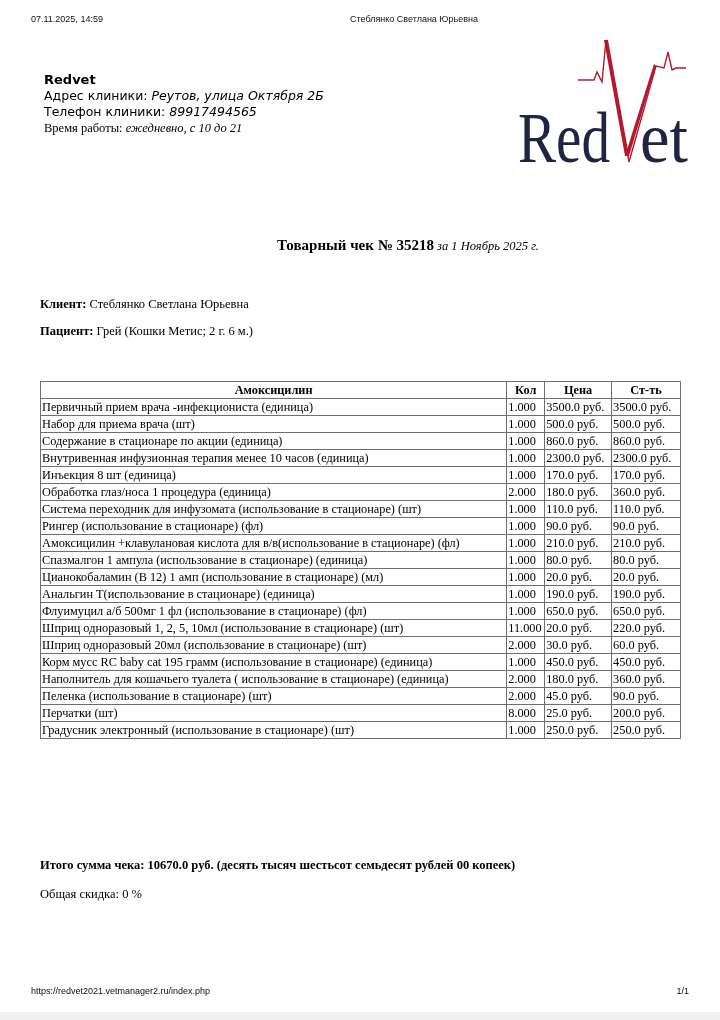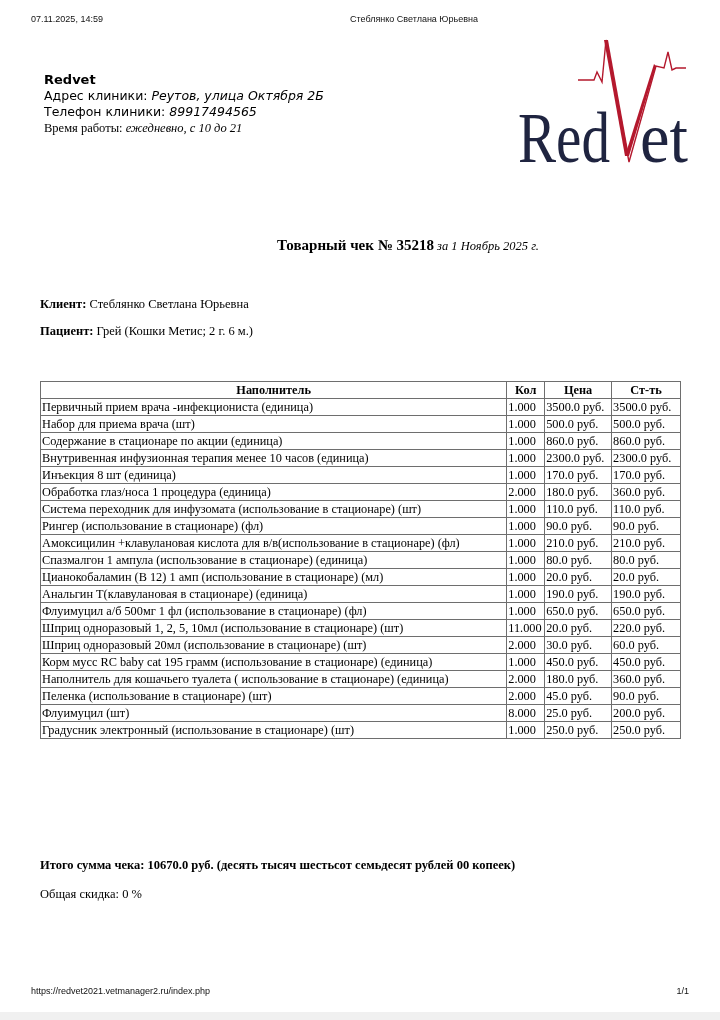--- a/index.html
+++ b/index.html
@@ -102,21 +102,21 @@
 
 <table class="items">
   <colgroup>
       <col class="c-name">
       <col class="c-qty">
       <col class="c-price">
       <col class="c-total">
     </colgroup>
   <thead>
     <tr>
-      <th>Наполнитель</th>
+      <th>Амоксицилин</th>
       <th>Кол</th>
       <th>Цена</th>
       <th>Ст-ть</th>
     </tr>
   </thead>
   <tbody id="items-body">
       <tr>
         <td>Первичный прием врача -инфекциониста (единица)</td>
         <td>1.000</td>
         <td>3500.0 руб.</td>
@@ -176,21 +176,21 @@
         <td>80.0 руб.</td>
         <td>80.0 руб.</td>
       </tr>
       <tr>
         <td>Цианокобаламин (В 12) 1 амп (использование в стационаре) (мл)</td>
         <td>1.000</td>
         <td>20.0 руб.</td>
         <td>20.0 руб.</td>
       </tr>
       <tr>
-        <td>Анальгин Т(клавулановая в стационаре) (единица)</td>
+        <td>Анальгин Т(использование в стационаре) (единица)</td>
         <td>1.000</td>
         <td>190.0 руб.</td>
         <td>190.0 руб.</td>
       </tr>
       <tr>
         <td>Флуимуцил а/б 500мг 1 фл (использование в стационаре) (фл)</td>
         <td>1.000</td>
         <td>650.0 руб.</td>
         <td>650.0 руб.</td>
       </tr>
@@ -218,21 +218,21 @@
         <td>180.0 руб.</td>
         <td>360.0 руб.</td>
       </tr>
       <tr>
         <td>Пеленка (использование в стационаре) (шт)</td>
         <td>2.000</td>
         <td>45.0 руб.</td>
         <td>90.0 руб.</td>
       </tr>
       <tr>
-        <td>Флуимуцил (шт)</td>
+        <td>Перчатки (шт)</td>
         <td>8.000</td>
         <td>25.0 руб.</td>
         <td>200.0 руб.</td>
       </tr>
       <tr>
         <td>Градусник электронный (использование в стационаре) (шт)</td>
         <td>1.000</td>
         <td>250.0 руб.</td>
         <td>250.0 руб.</td>
       </tr>

